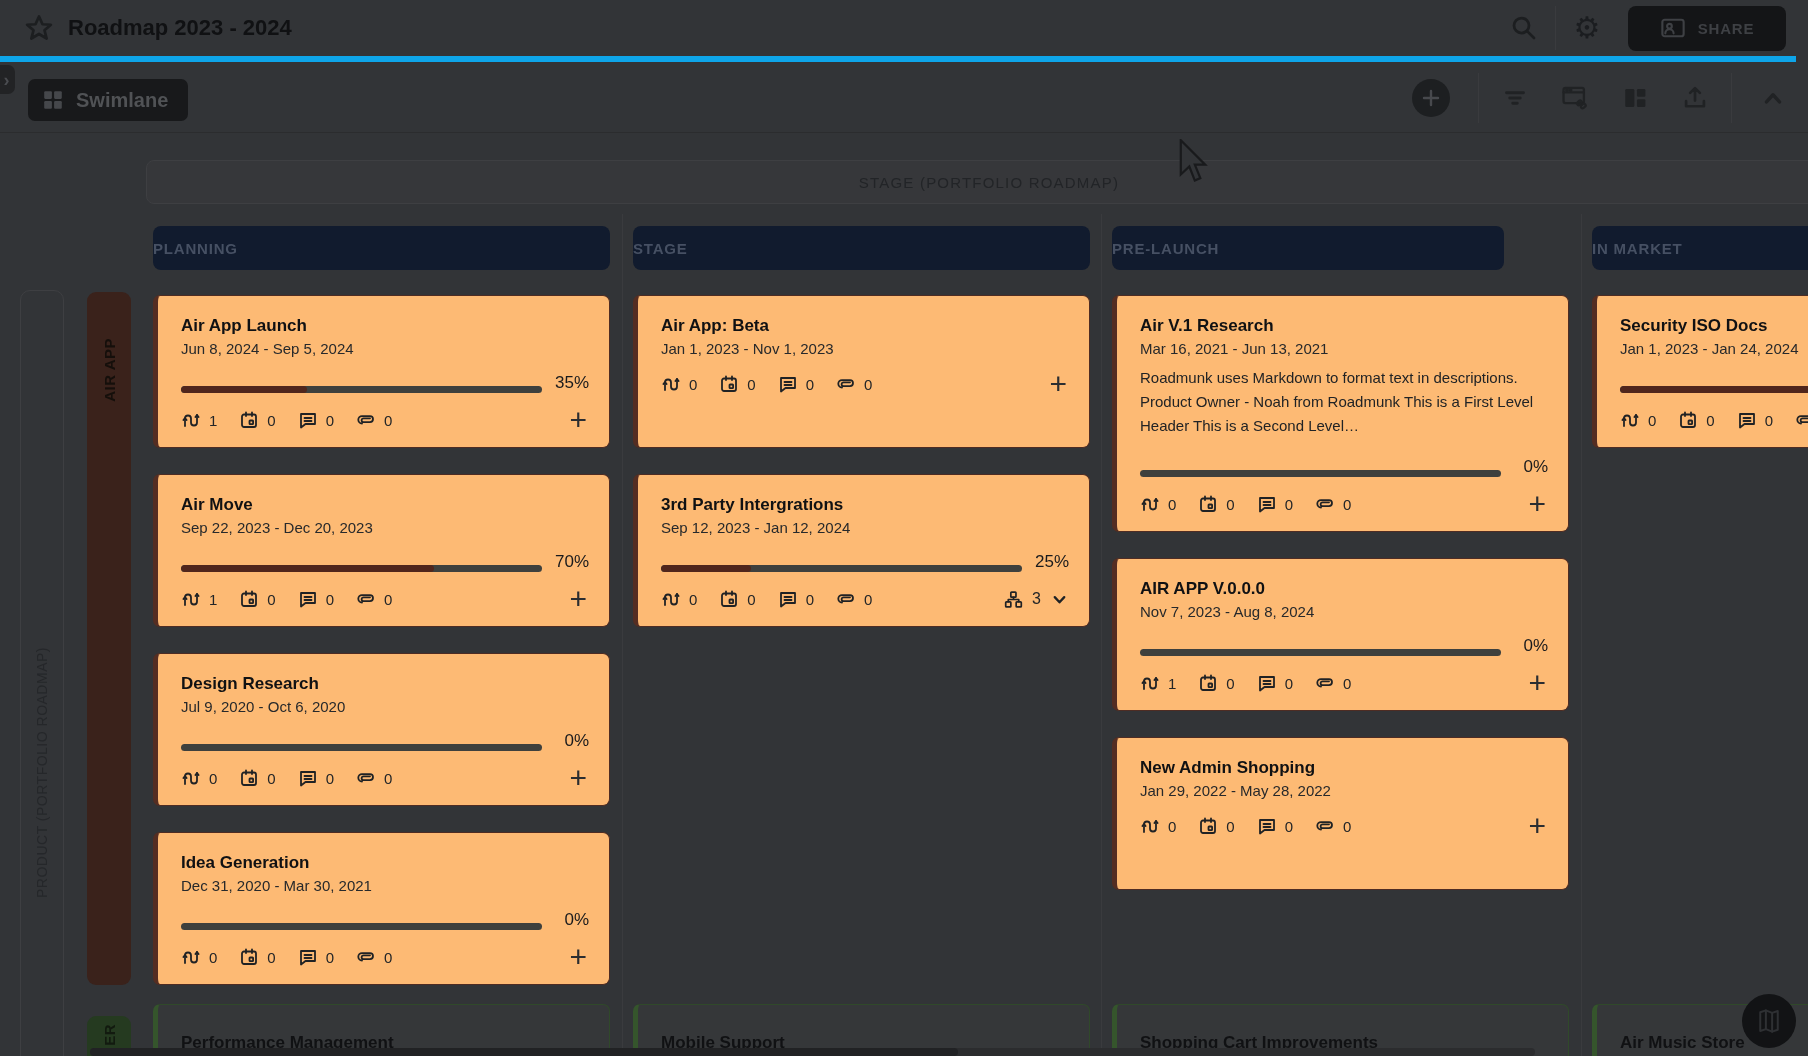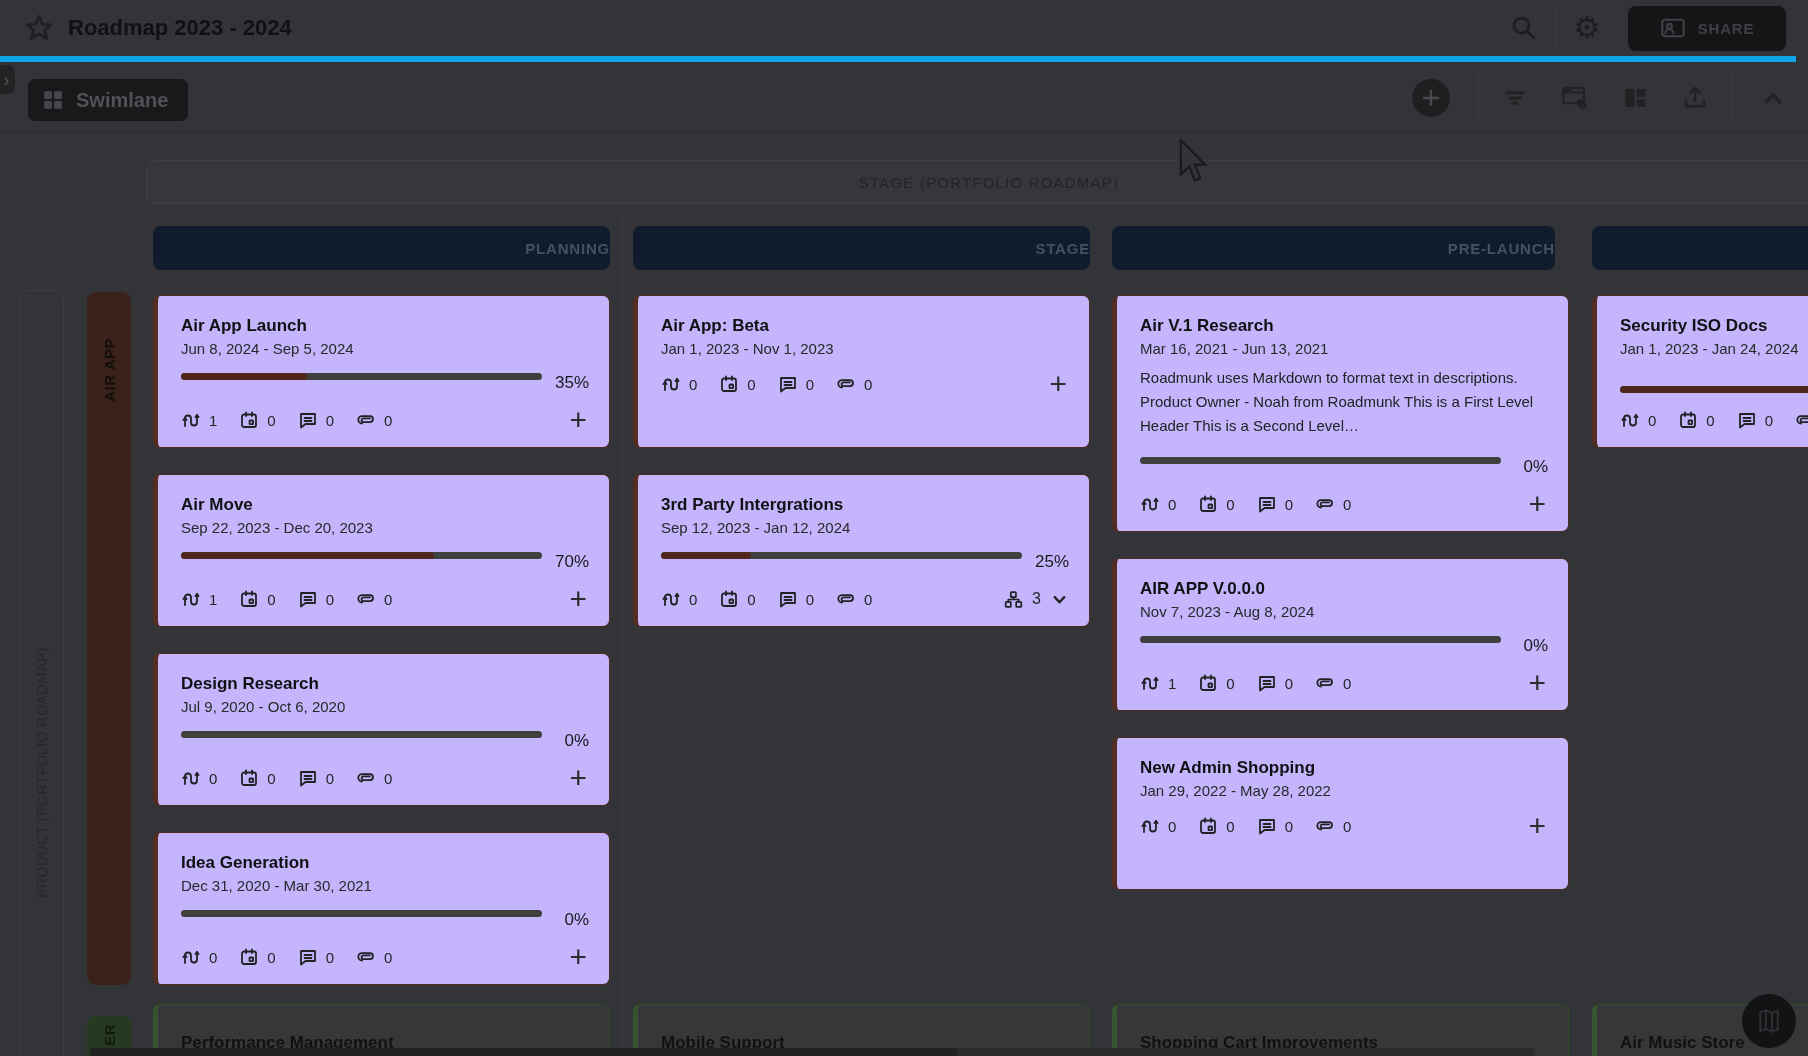--- a/index.html
+++ b/index.html
@@ -29,41 +29,41 @@
   .add-circle{width:38px;height:38px;border-radius:50%;background:#1d1f21;display:flex;align-items:center;justify-content:center;margin-right:22px}
   .vline-tb{width:1px;height:50px;background:#3a3b3e;margin:0 6px}
   .tbicon{width:60px;height:50px;display:flex;align-items:center;justify-content:center}
   
   .content{position:absolute;top:134px;left:0;right:0;bottom:0;overflow:hidden}
   .col-divider{position:absolute;top:80px;bottom:0;width:1px;background:#3a3b3e}
   .stage-band{position:absolute;left:146px;right:-24px;top:26px;height:44px;background:#36373a;
               border:1px solid #3e3f42;border-radius:8px;display:flex;align-items:center;justify-content:center;box-sizing:border-box}
   .stage-band span{font-size:15px;letter-spacing:1.2px;color:#222427}
   .colhead{position:absolute;top:92px;height:44px;background:#111b2e;border-radius:8px;
-           display:flex;align-items:center;justify-content:flex-end;box-sizing:border-box}
+           display:flex;align-items:center;justify-content:flex-start;box-sizing:border-box}
   .colhead span{font-size:15px;font-weight:bold;letter-spacing:.8px;color:#465063}
   
   .pivot{position:absolute;left:20px;top:156px;width:44px;height:820px;border:1px solid #3e3f42;border-radius:10px;box-sizing:border-box}
   .vtext{writing-mode:vertical-rl;transform:rotate(180deg);white-space:nowrap}
   .pivot .vtext{position:absolute;left:13px;top:356px;font-size:14px;letter-spacing:.5px;color:#25272a}
   .lane{position:absolute;left:87px;width:44px;border-radius:9px}
   .lane .vtext{position:absolute;left:14px;top:46px;font-size:15px;font-weight:bold;letter-spacing:.5px}
   .lane-red{top:158px;height:693px;background:#3a221b}
   .lane-red .vtext{color:#150f0b}
   .lane-green{top:882px;height:220px;background:#253a20}
   .lane-green .vtext{top:8px;color:#121a0f}
   
   .cardcol{position:absolute;top:161px;display:flex;flex-direction:column;gap:26px}
-  .card{position:relative;box-sizing:border-box;height:153px;background:#c4b5fd;border:1px solid #4e2c23;
+  .card{position:relative;box-sizing:border-box;height:153px;background:#fdba74;border:1px solid #4e2c23;
         border-left:5px solid #542d22;border-radius:7px;padding:19px 20px 13px 23px;display:flex;flex-direction:column;overflow:hidden}
   .card.tall{height:237px}
   .card-title{font-size:17px;font-weight:bold;color:#101113;line-height:22px}
   .card-dates{font-size:15px;color:#27292b;margin-top:3px}
   .card-desc{font-size:15px;color:#212325;line-height:24px;margin-top:9px;overflow:hidden;flex:1}
-  .progress-row{display:flex;align-items:flex-start;margin-top:auto;gap:1px}
+  .progress-row{display:flex;align-items:flex-end;margin-top:auto;gap:1px}
   .track{flex:1;height:7px;background:#3e403d;border-radius:4px;overflow:hidden}
   .fill{height:100%;background:#50261c;border-radius:4px}
   .pct{width:46px;text-align:right;font-size:17px;color:#191a1c}
   .pct:empty{display:none}
   .icons-row{display:flex;align-items:center;margin-top:13px;height:28px}
   .cnt{display:flex;align-items:center;gap:8px;margin-right:22px}
   .cnt .num{font-size:15px;color:#232527}
   .card-plus{margin-left:auto;font-size:30px;font-weight:400;color:#2b2d30;line-height:24px;padding-right:2px}
   .grp{margin-left:auto;display:flex;align-items:center;gap:9px}
   .grp .num{font-size:16px;color:#232527}
@@ -206,21 +206,21 @@
     <span>STAGE (PORTFOLIO ROADMAP)</span>
   </div>
 
   <div id="col-headers">
       <div class="colhead" style="left: 153px; width: 457px;">
     <span>PLANNING</span>
   </div>
       <div class="colhead" style="left: 633px; width: 457px;">
     <span>STAGE</span>
   </div>
-      <div class="colhead" style="left: 1112px; width: 443px; padding-left: 44px;">
+      <div class="colhead" style="left: 1112px; width: 392px;">
     <span>PRE-LAUNCH</span>
   </div>
       <div class="colhead" style="left: 1592px; width: 457px;">
     <span>IN MARKET</span>
   </div>
     </div>
 
   <div class="pivot">
     <span class="vtext">PRODUCT (PORTFOLIO ROADMAP)</span>
   </div>

